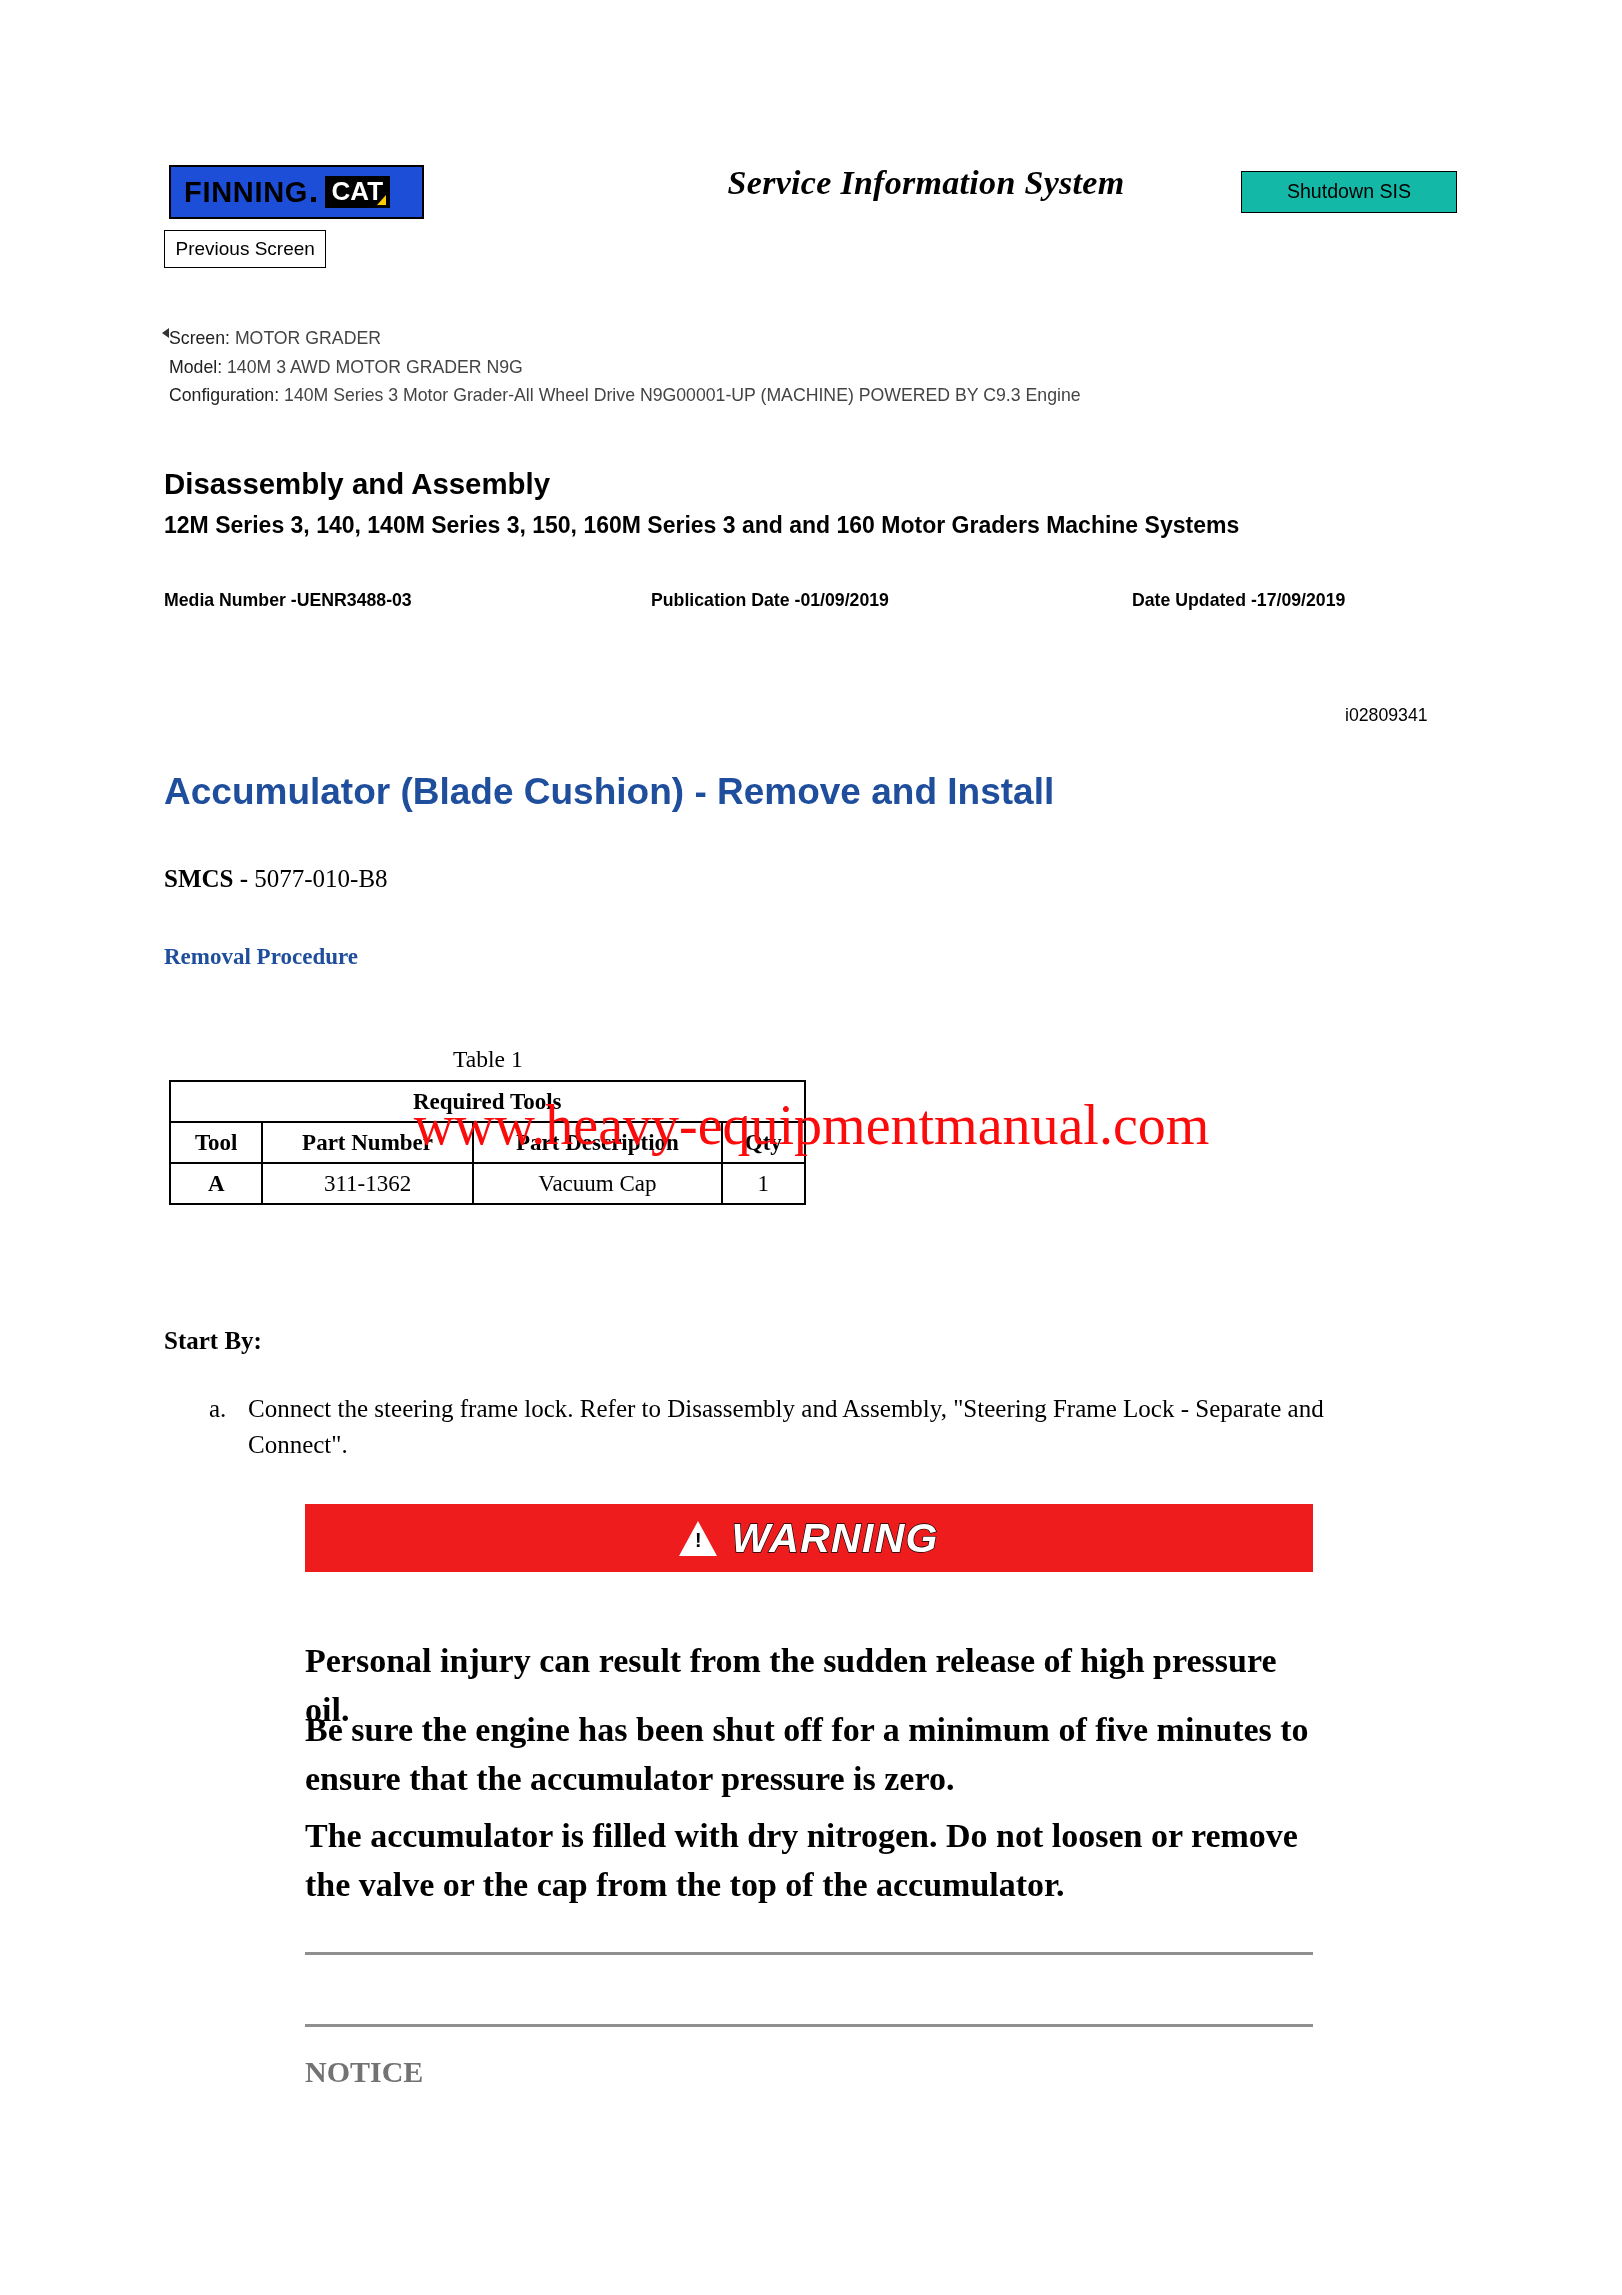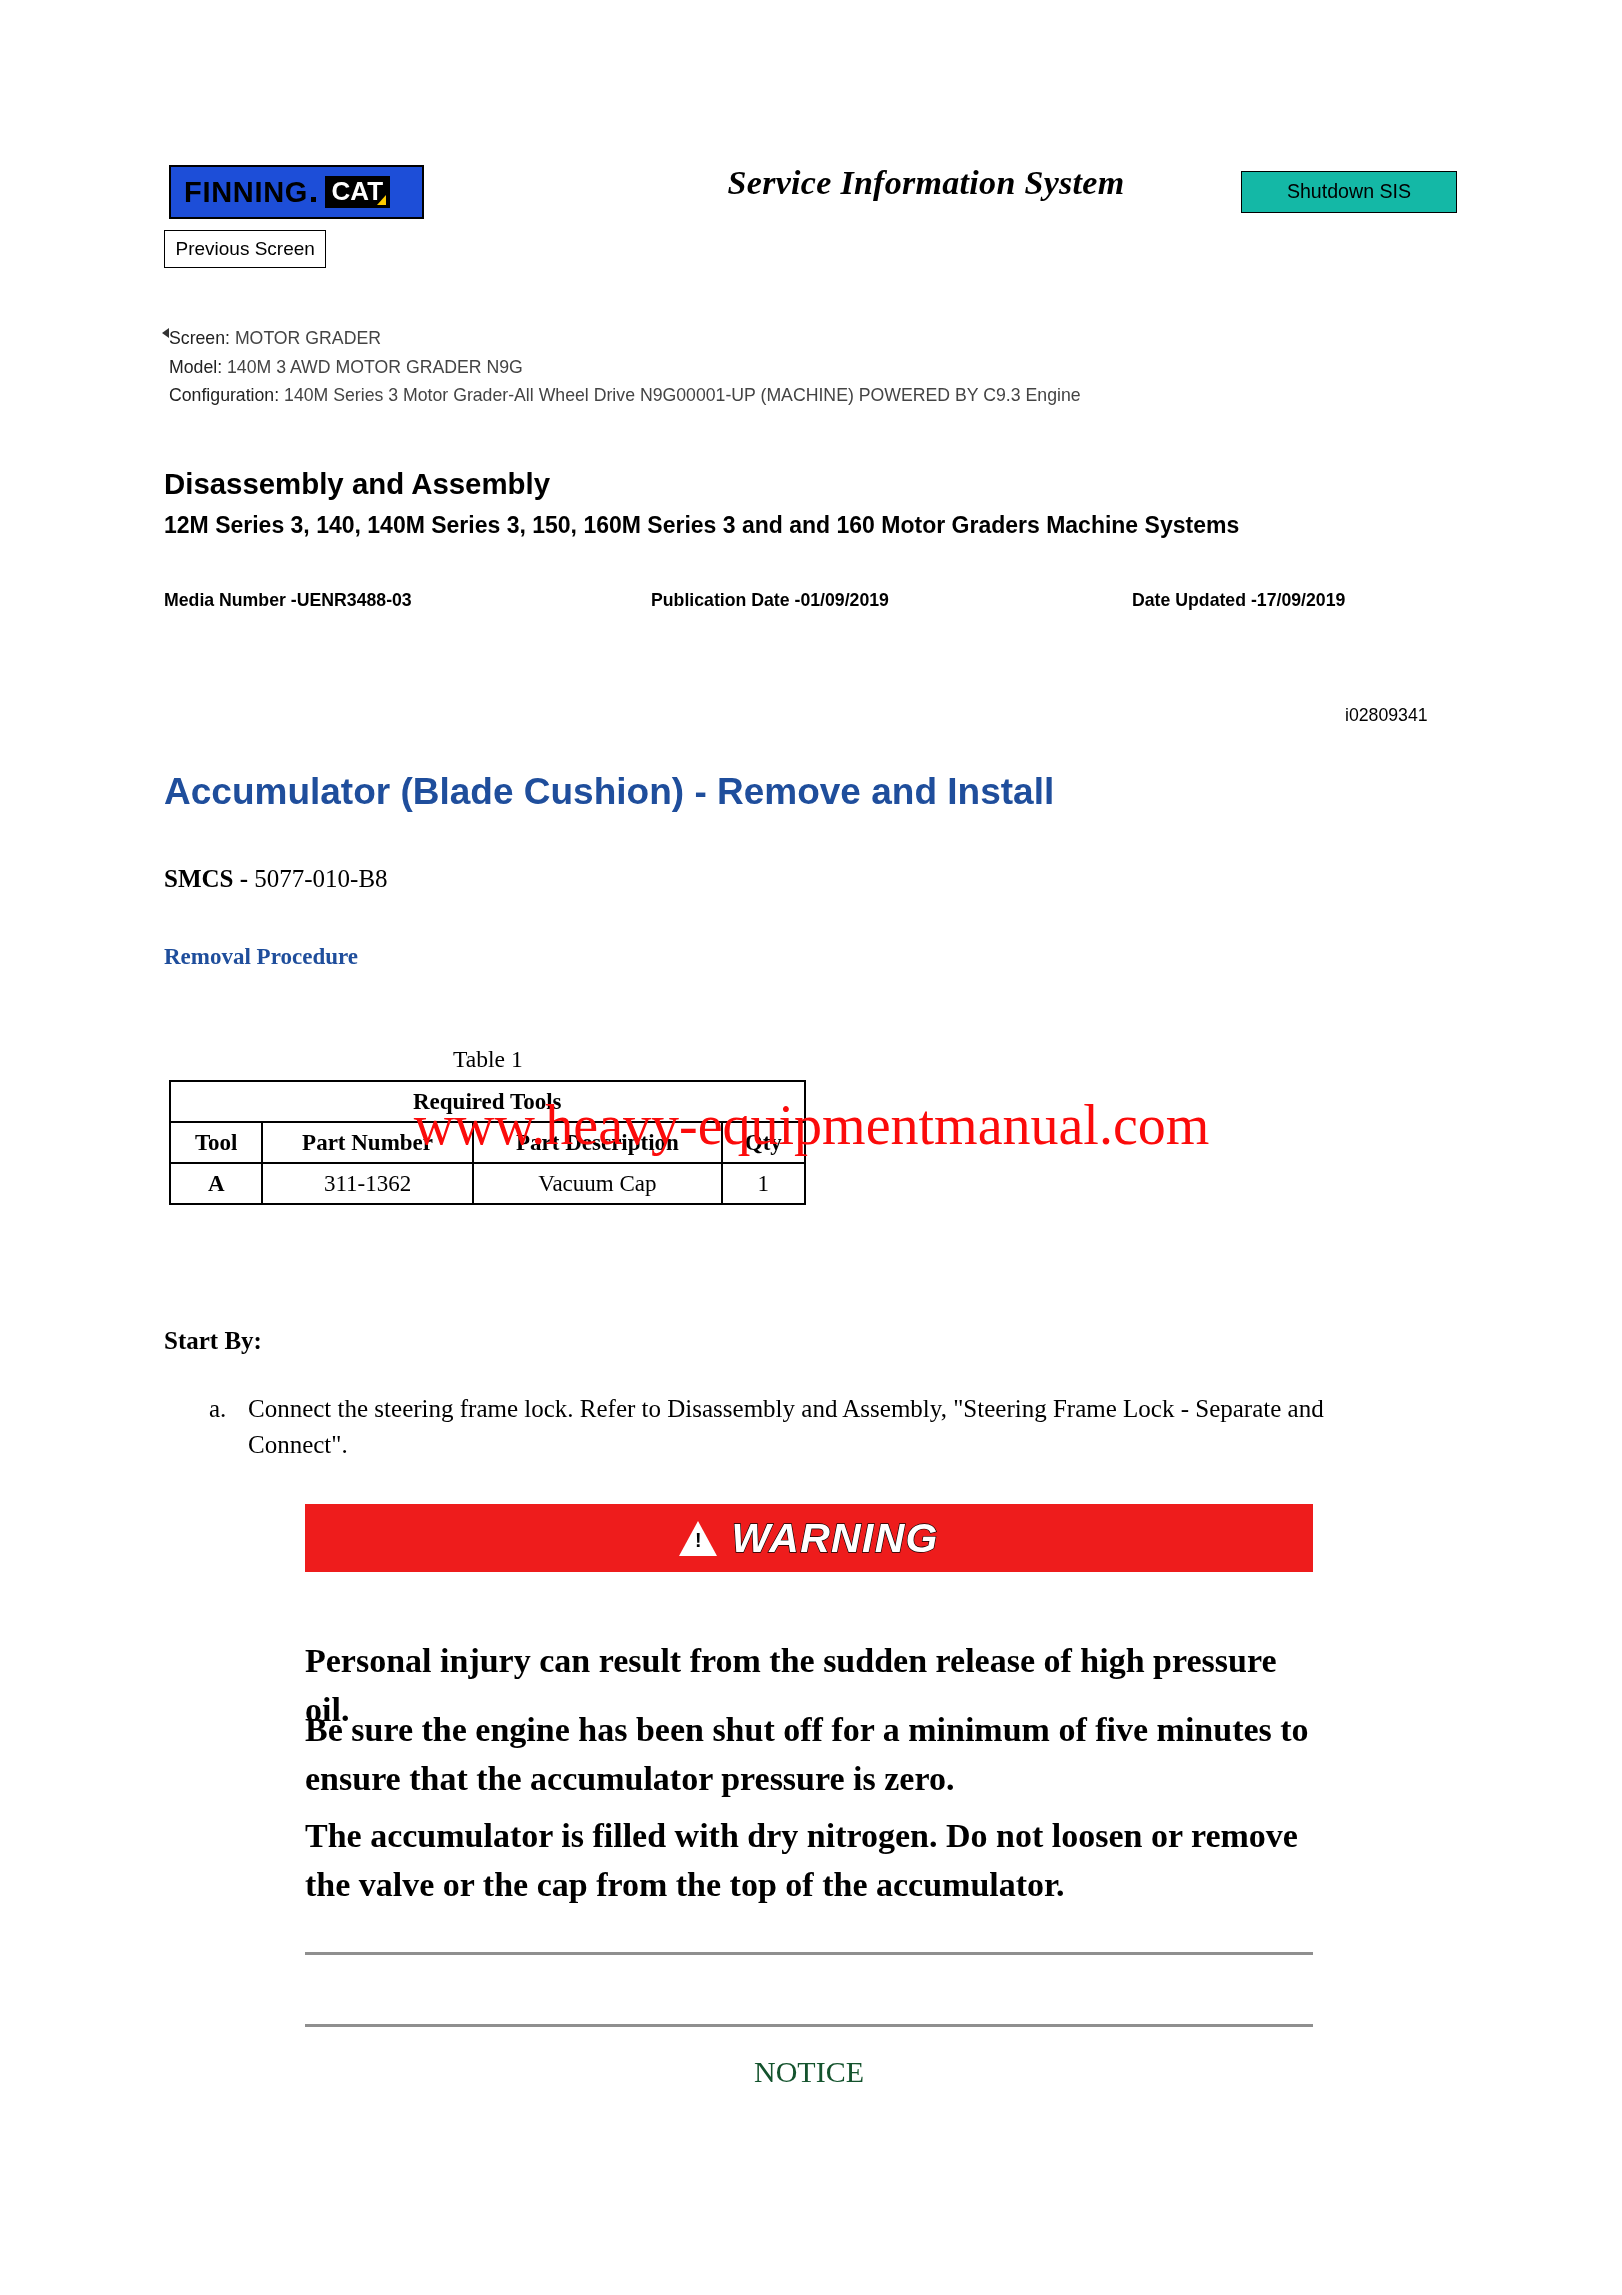--- a/index.html
+++ b/index.html
@@ -334,25 +334,24 @@
     background: #8f8f8f;
   }
   .hr1 { top: 1952px; }
   .hr2 { top: 2024px; }
 
   .notice {
     position: absolute;
     left: 305px;
     top: 2055px;
     width: 1008px;
-    text-align: center;
-    font-family: "Liberation Serif", serif;
-    font-weight: normal;
+    font-family: "Liberation Serif", serif;
+    font-weight: bold;
     font-size: 30px;
-    color: #14532d;
+    color: #737373;
   }
 
   
   .watermark {
     position: absolute;
     left: 0;
     top: 1093px;
     width: 1623px;
     text-align: center;
     font-family: "Liberation Serif", serif;

